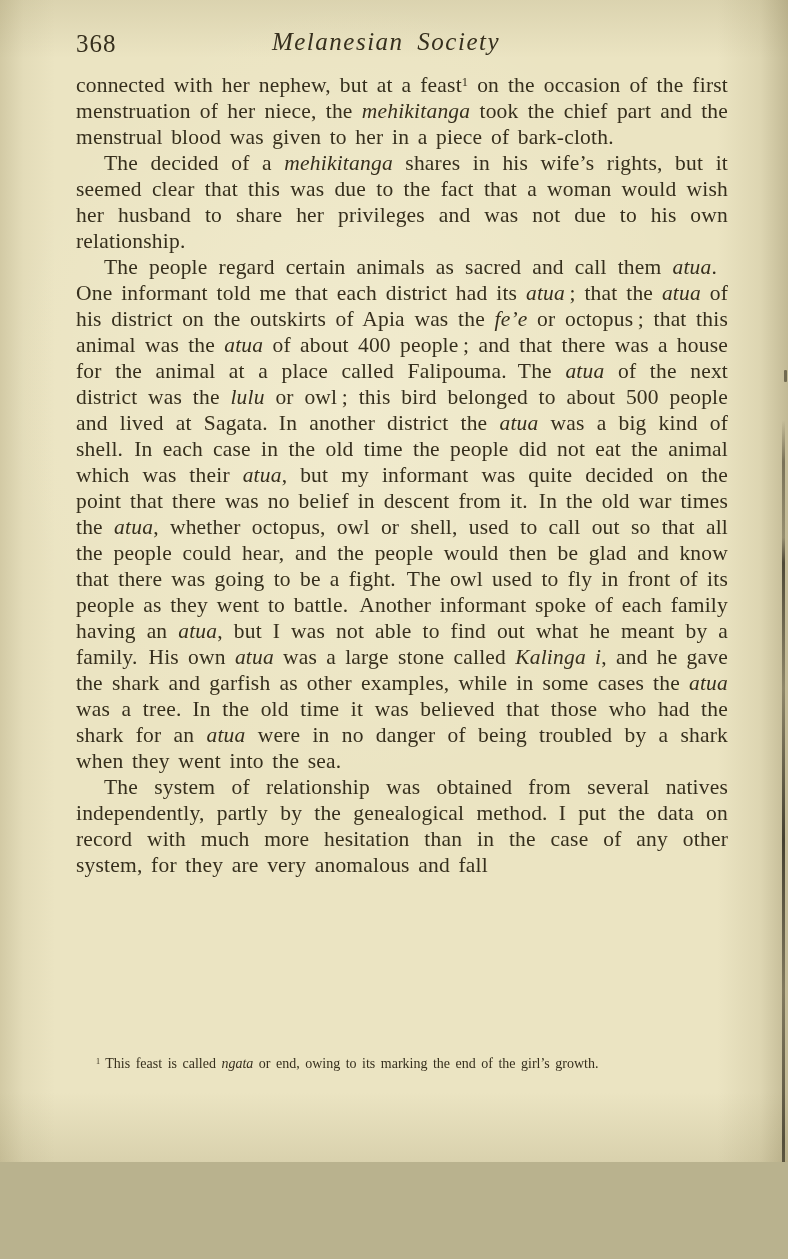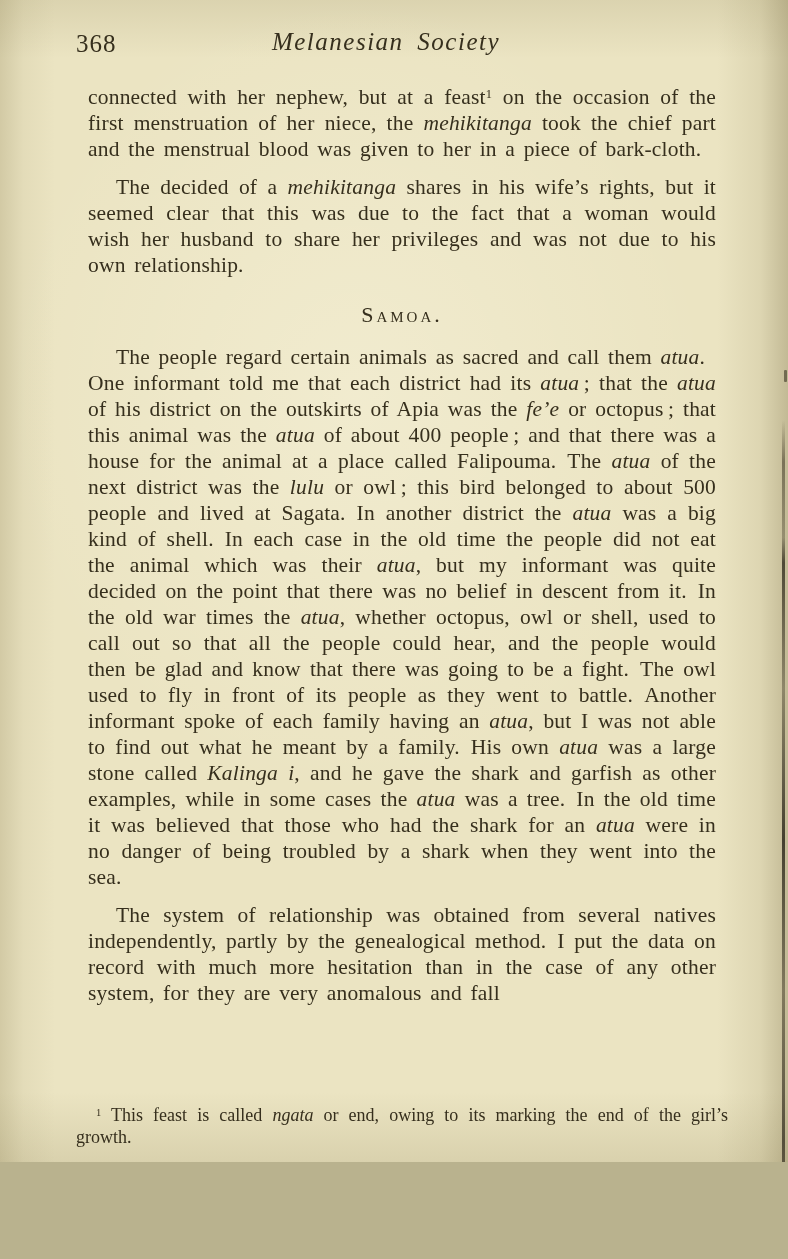--- a/index.html
+++ b/index.html
@@ -64,21 +64,21 @@
     top: 72px;
     left: 76px;
     width: 652px;
     font-size: 21.5px;
     line-height: 26px;
     text-align: justify;
     word-spacing: 3px;
     letter-spacing: 0.2px;
   }
   .para {
-    margin: 12px;
+    margin: 0;
     text-indent: 28px;
   }
   .para.no-indent {
     text-indent: 0;
   }
   .section-heading {
     margin: 24px 0 16px 0;
     font-size: 22px;
     font-weight: normal;
     font-variant-caps: small-caps;
@@ -88,24 +88,24 @@
     line-height: 26px;
   }
   sup {
     font-size: 0.58em;
     line-height: 0;
     vertical-align: 0.45em;
   }
 
   .footnote {
     position: absolute;
-    top: 1104px;
+    top: 1053px;
     left: 76px;
     width: 652px;
-    font-size: 18px;
+    font-size: 14px;
     line-height: 22px;
     text-align: justify;
     word-spacing: 2px;
   }
   .footnote p {
     margin: 0;
     text-indent: 20px;
   }
 
   
@@ -153,21 +153,20 @@
 <div class="page">
 
   <div class="running-head">
     <span class="page-number">368</span>
     <span class="running-title">Melanesian Society</span>
   </div>
 
   <div class="body-text">
     <p class="para no-indent"><span>connected with her nephew, but at a feast</span><sup>1</sup><span> on the occasion of the first menstruation of her niece, the </span><i>mehikitanga</i><span> took the chief part and the menstrual blood was given to her in a piece of bark-cloth.</span></p>
     <p class="para"><span>The decided of a </span><i>mehikitanga</i><span> shares in his wife’s rights, but it seemed clear that this was due to the fact that a woman would wish her husband to share her privileges and was not due to his own relationship.</span></p>
-    <h2 class="section-heading">Samoa.</h2>
     <p class="para"><span>The people regard certain animals as sacred and call them </span><i>atua</i><span>. One informant told me that each district had its </span><i>atua</i><span> ; that the </span><i>atua</i><span> of his district on the outskirts of Apia was the </span><i>fe’e</i><span> or octopus ; that this animal was the </span><i>atua</i><span> of about 400 people ; and that there was a house for the animal at a place called Falipouma. The </span><i>atua</i><span> of the next district was the </span><i>lulu</i><span> or owl ; this bird belonged to about 500 people and lived at Sagata. In another district the </span><i>atua</i><span> was a big kind of shell. In each case in the old time the people did not eat the animal which was their </span><i>atua</i><span>, but my informant was quite decided on the point that there was no belief in descent from it. In the old war times the </span><i>atua</i><span>, whether octopus, owl or shell, used to call out so that all the people could hear, and the people would then be glad and know that there was going to be a fight. The owl used to fly in front of its people as they went to battle. Another informant spoke of each family having an </span><i>atua</i><span>, but I was not able to find out what he meant by a family. His own </span><i>atua</i><span> was a large stone called </span><i>Kalinga i</i><span>, and he gave the shark and garfish as other examples, while in some cases the </span><i>atua</i><span> was a tree. In the old time it was believed that those who had the shark for an </span><i>atua</i><span> were in no danger of being troubled by a shark when they went into the sea.</span></p>
     <p class="para"><span>The system of relationship was obtained from several natives independently, partly by the genealogical method. I put the data on record with much more hesitation than in the case of any other system, for they are very anomalous and fall</span></p>
   </div>
 
   <div class="footnote">
     <p><sup>1</sup><span> This feast is called </span><i>ngata</i><span> or end, owing to its marking the end of the girl’s growth.</span></p>
   </div>
 
   <div class="edge-tick"></div>
   <div class="edge-shadow-line"></div>

